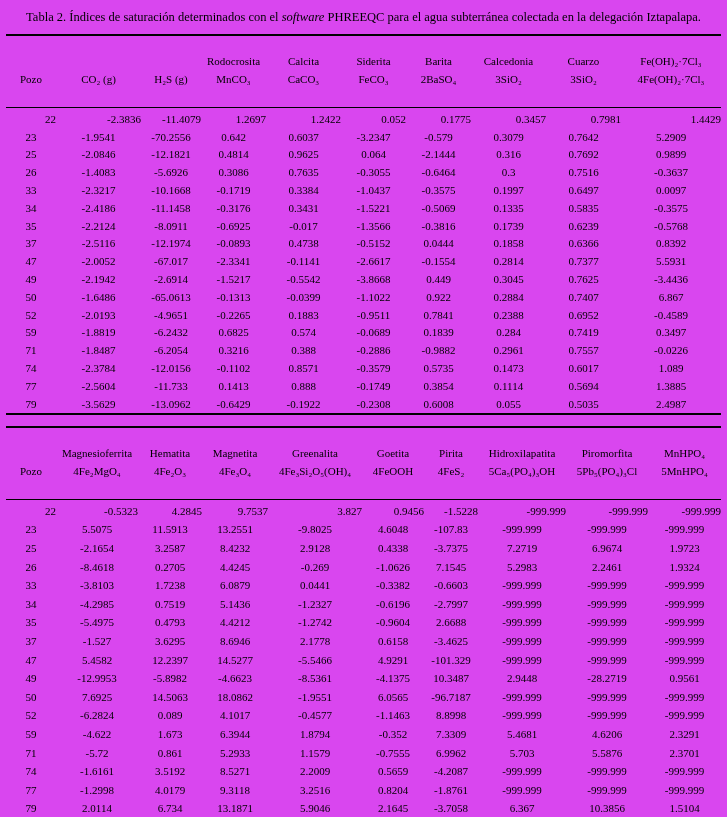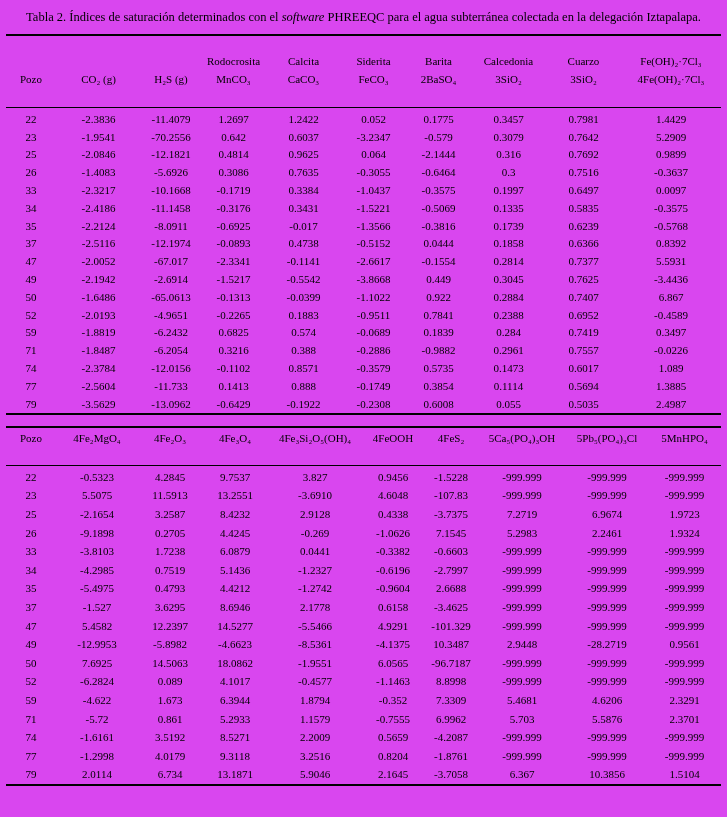--- a/index.html
+++ b/index.html
@@ -39,21 +39,21 @@
     text-align: center;
     padding: 0;
     overflow: hidden;
     white-space: nowrap;
   }
   table.sat thead tr th { height: 34px; vertical-align: middle; text-align: center; }
   table.sat thead tr:first-child th { height: 31px; vertical-align: bottom; padding-bottom: 2px; }
   table.sat thead tr:last-child th { border-bottom: 1.5px solid #000; vertical-align: top; padding-top: 4px; margin-top: 7px; }
   table.sat.first tbody td { height: 17.8px; vertical-align: middle; }
   table.sat.second tbody td { height: 18.6px; vertical-align: middle; }
-  table.sat tbody tr:first-child td { padding-top: 2px; }
+  table.sat tbody tr:first-child td { padding-top: 2px; text-align: right; }
 </style>
 </head>
 <body>
 
 <div class="page">
 
   <p class="caption"><span>Tabla 2. Índices de saturación determinados con el </span><span class="it">software</span><span> PHREEQC para el agua subterránea colectada en la delegación Iztapalapa.</span></p>
 
   <table class="sat first">
     <colgroup>
@@ -310,20 +310,32 @@
       <col style="width:66px">
         <col style="width:94px">
         <col style="width:62px">
       <col style="width:54px">
         <col style="width:88px">
         <col style="width:82px">
       <col style="width:73px">
     </colgroup>
     <thead>
         <tr>
+          <th></th>
+          <th>Magnesioferrita</th>
+          <th>Hematita</th>
+          <th>Magnetita</th>
+          <th>Greenalita</th>
+          <th>Goetita</th>
+          <th>Pirita</th>
+          <th>Hidroxilapatita</th>
+          <th>Piromorfita</th>
+          <th>MnHPO₄</th>
+        </tr>
+        <tr>
           <th>Pozo</th>
           <th>4Fe₂MgO₄</th>
           <th>4Fe₂O₃</th>
           <th>4Fe₃O₄</th>
           <th>4Fe₃Si₂O₅(OH)₄</th>
           <th>4FeOOH</th>
           <th>4FeS₂</th>
           <th>5Ca₅(PO₄)₃OH</th>
           <th>5Pb₅(PO₄)₃Cl</th>
           <th>5MnHPO₄</th>
@@ -340,42 +352,42 @@
           <td>-1.5228</td>
           <td>-999.999</td>
           <td>-999.999</td>
           <td>-999.999</td>
         </tr>
         <tr>
           <td>23</td>
           <td>5.5075</td>
           <td>11.5913</td>
           <td>13.2551</td>
-          <td>-3.6910</td>
+          <td>-9.8025</td>
           <td>4.6048</td>
           <td>-107.83</td>
           <td>-999.999</td>
           <td>-999.999</td>
           <td>-999.999</td>
         </tr>
         <tr>
           <td>25</td>
           <td>-2.1654</td>
           <td>3.2587</td>
           <td>8.4232</td>
           <td>2.9128</td>
           <td>0.4338</td>
           <td>-3.7375</td>
           <td>7.2719</td>
           <td>6.9674</td>
           <td>1.9723</td>
         </tr>
         <tr>
           <td>26</td>
-          <td>-9.1898</td>
+          <td>-8.4618</td>
           <td>0.2705</td>
           <td>4.4245</td>
           <td>-0.269</td>
           <td>-1.0626</td>
           <td>7.1545</td>
           <td>5.2983</td>
           <td>2.2461</td>
           <td>1.9324</td>
         </tr>
         <tr>

